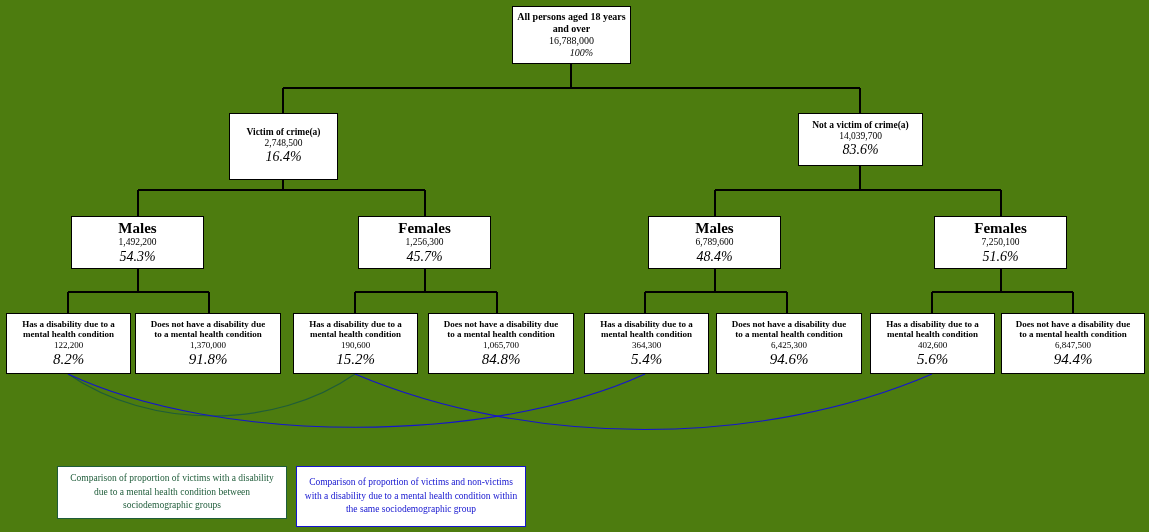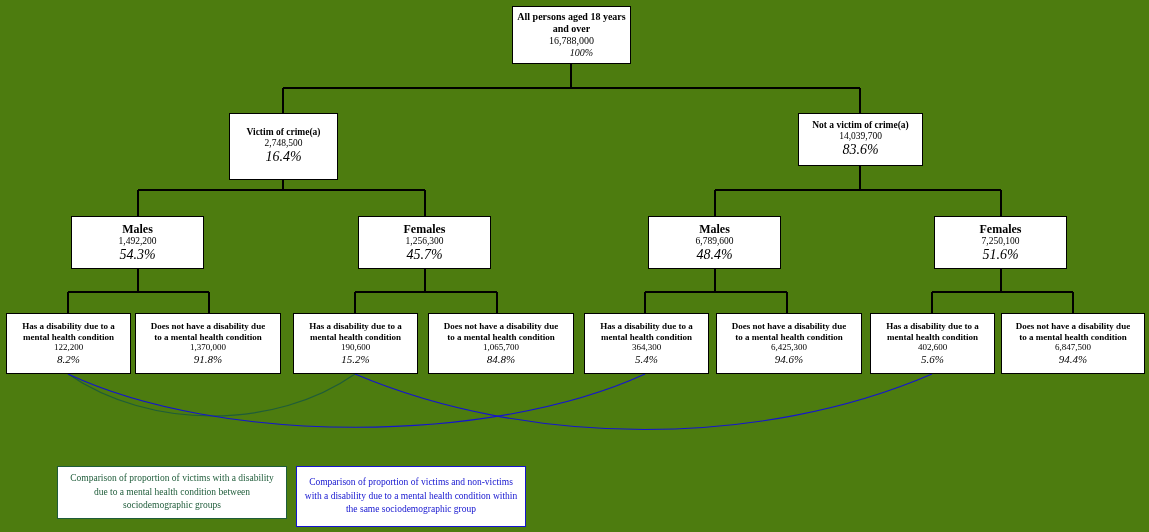--- a/index.html
+++ b/index.html
@@ -46,24 +46,24 @@
     font-weight: normal;
   }
   .node .n-pct {
     font-size: 14px;
     font-style: italic;
   }
   .node.root .n-title { font-size: 10px; }
   .node.root .n-count { font-size: 10px; }
   .node.root .n-pct { font-size: 10px; margin-left: 20px; }
   .node.level1 .n-title { font-size: 9.5px; }
-  .node.level2 .n-title { font-size: 12px; }
+  .node.level2 .n-title { font-size: 15px; }
   .node.leaf .n-title { font-size: 9px; }
   .node.leaf .n-count { font-size: 9px; }
-  .node.leaf .n-pct { font-size: 11px; }
+  .node.leaf .n-pct { font-size: 15px; }
 
   .legend {
     position: absolute;
     box-sizing: border-box;
     border: 1px solid;
     background: #ffffff;
     text-align: center;
     display: flex;
     align-items: center;
     justify-content: center;

